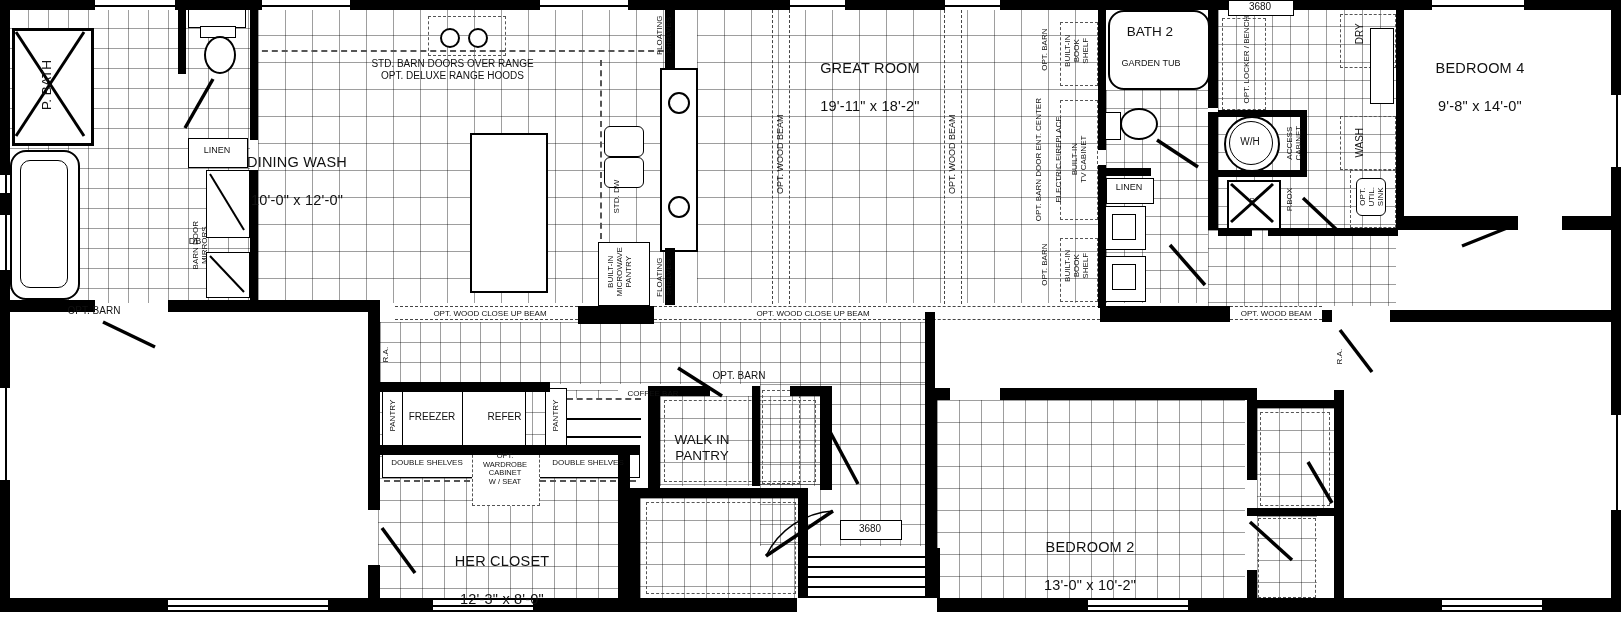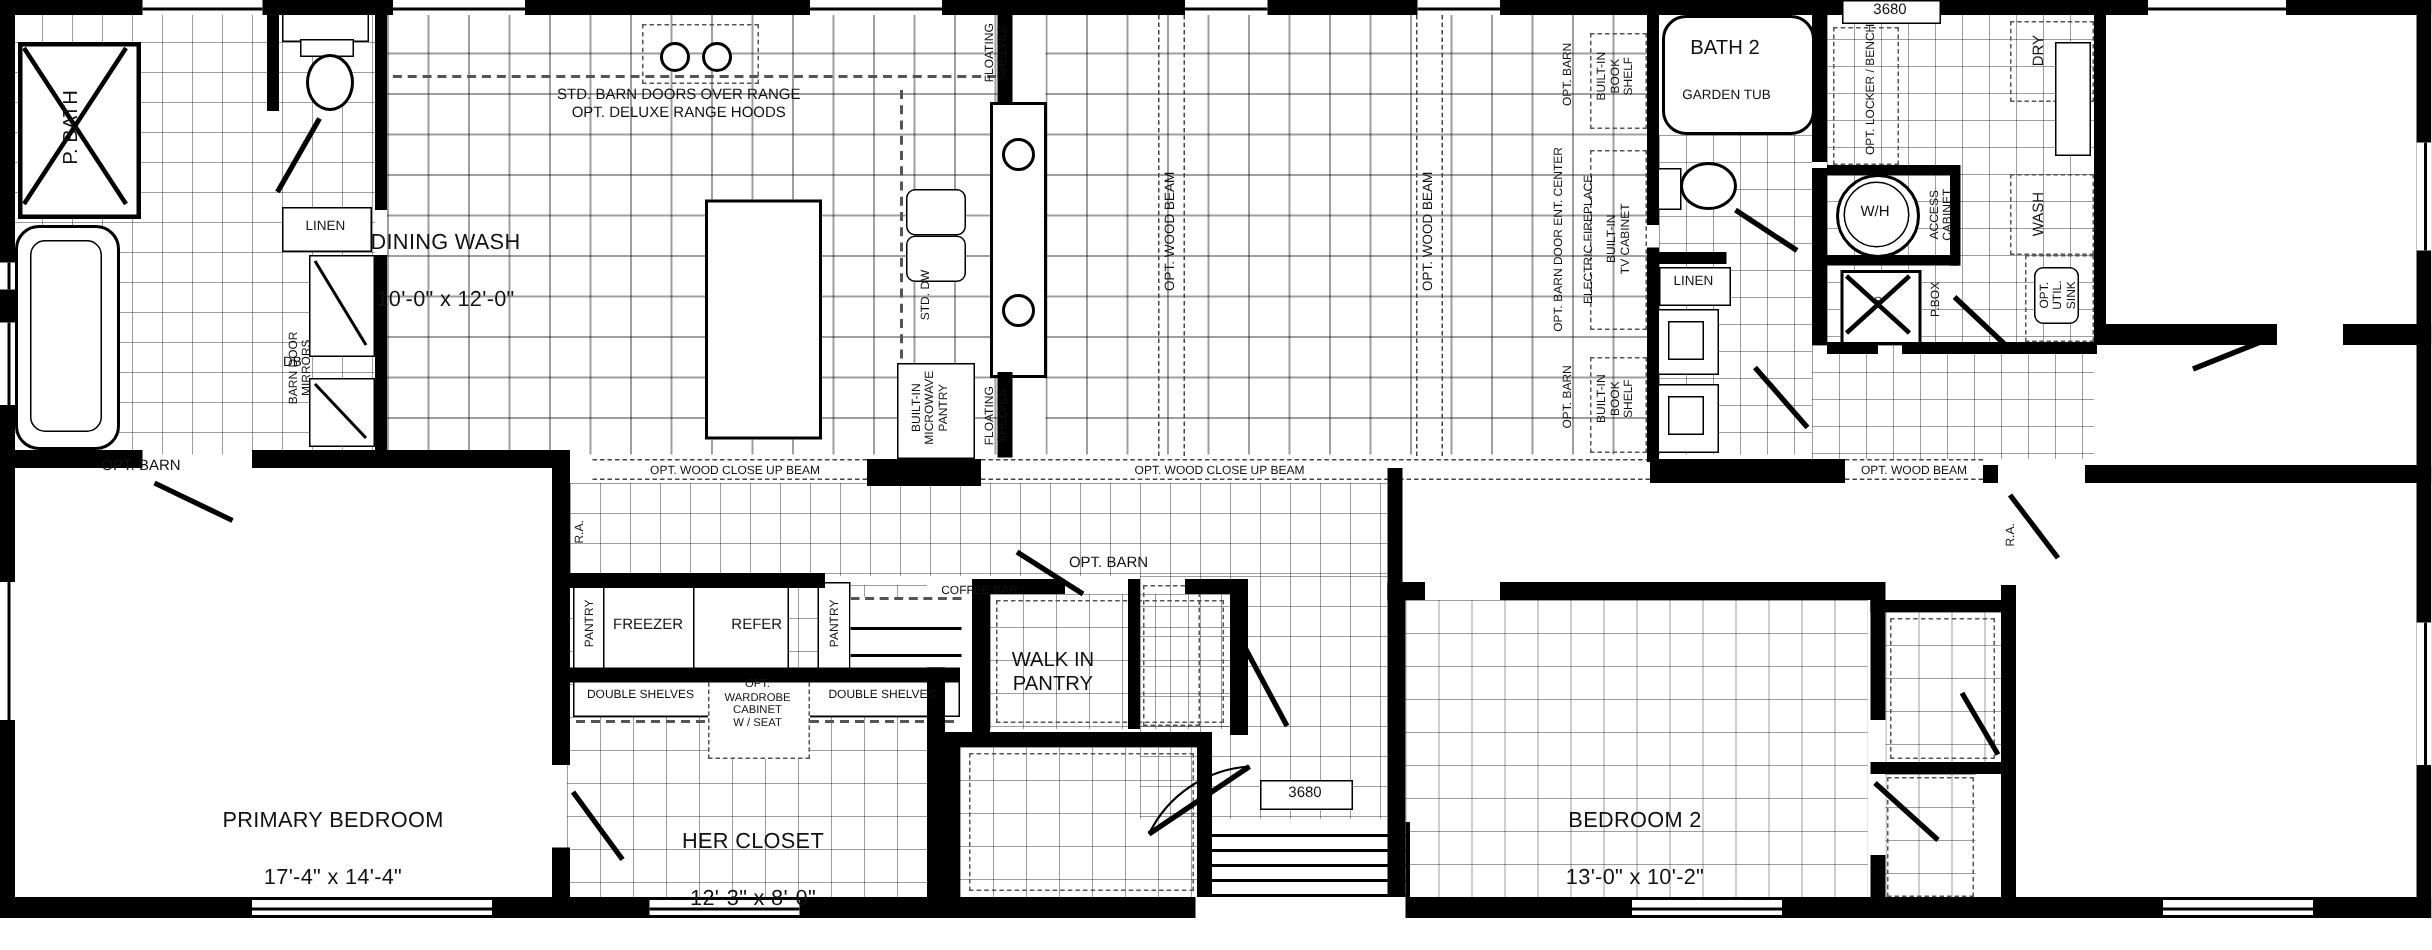--- a/index.html
+++ b/index.html
@@ -232,29 +232,33 @@
     <path d="M 833 511 A 80 80 0 0 0 766 556" stroke="#000" stroke-width="1.5" fill="none"></path>
   </svg>
 
   <div class="lbl v s13" style="left:-6px;top:75px;width:110px;height:20px;">P. BATH</div>
 
   <div class="lbl room" style="left:212px;top:134px;width:170px;">
     <div>DINING WASH</div>
     <div>10'-0" x 12'-0"</div>
   </div>
 
+  <div class="lbl room" style="left:770px;top:40px;width:200px;">
+    <div>GREAT ROOM</div>
+    <div>19'-11" x 18'-2"</div>
+  </div>
 
   <div class="lbl s13" style="left:1106px;top:24px;width:88px;z-index:55;">BATH 2</div>
   <div class="lbl s9" style="left:1106px;top:58px;width:90px;z-index:55;">GARDEN TUB</div>
 
-
-  <div class="lbl room" style="left:102px;top:519px;width:240px;">
-    <div>PRIMARY BEDROOM</div>
-    <div>17'-4" x 14'-4"</div>
-  </div>
+  <div class="lbl room" style="left:1380px;top:40px;width:200px;">
+    <div>BEDROOM 4</div>
+    <div>9'-8" x 14'-0"</div>
+  </div>
+
 
   <div class="lbl room" style="left:402px;top:533px;width:200px;">
     <div>HER CLOSET</div>
     <div>12'-3" x 8'-0"</div>
   </div>
 
 
   <div class="lbl s13" style="left:642px;top:432px;width:120px;">WALK IN
 PANTRY</div>
 

